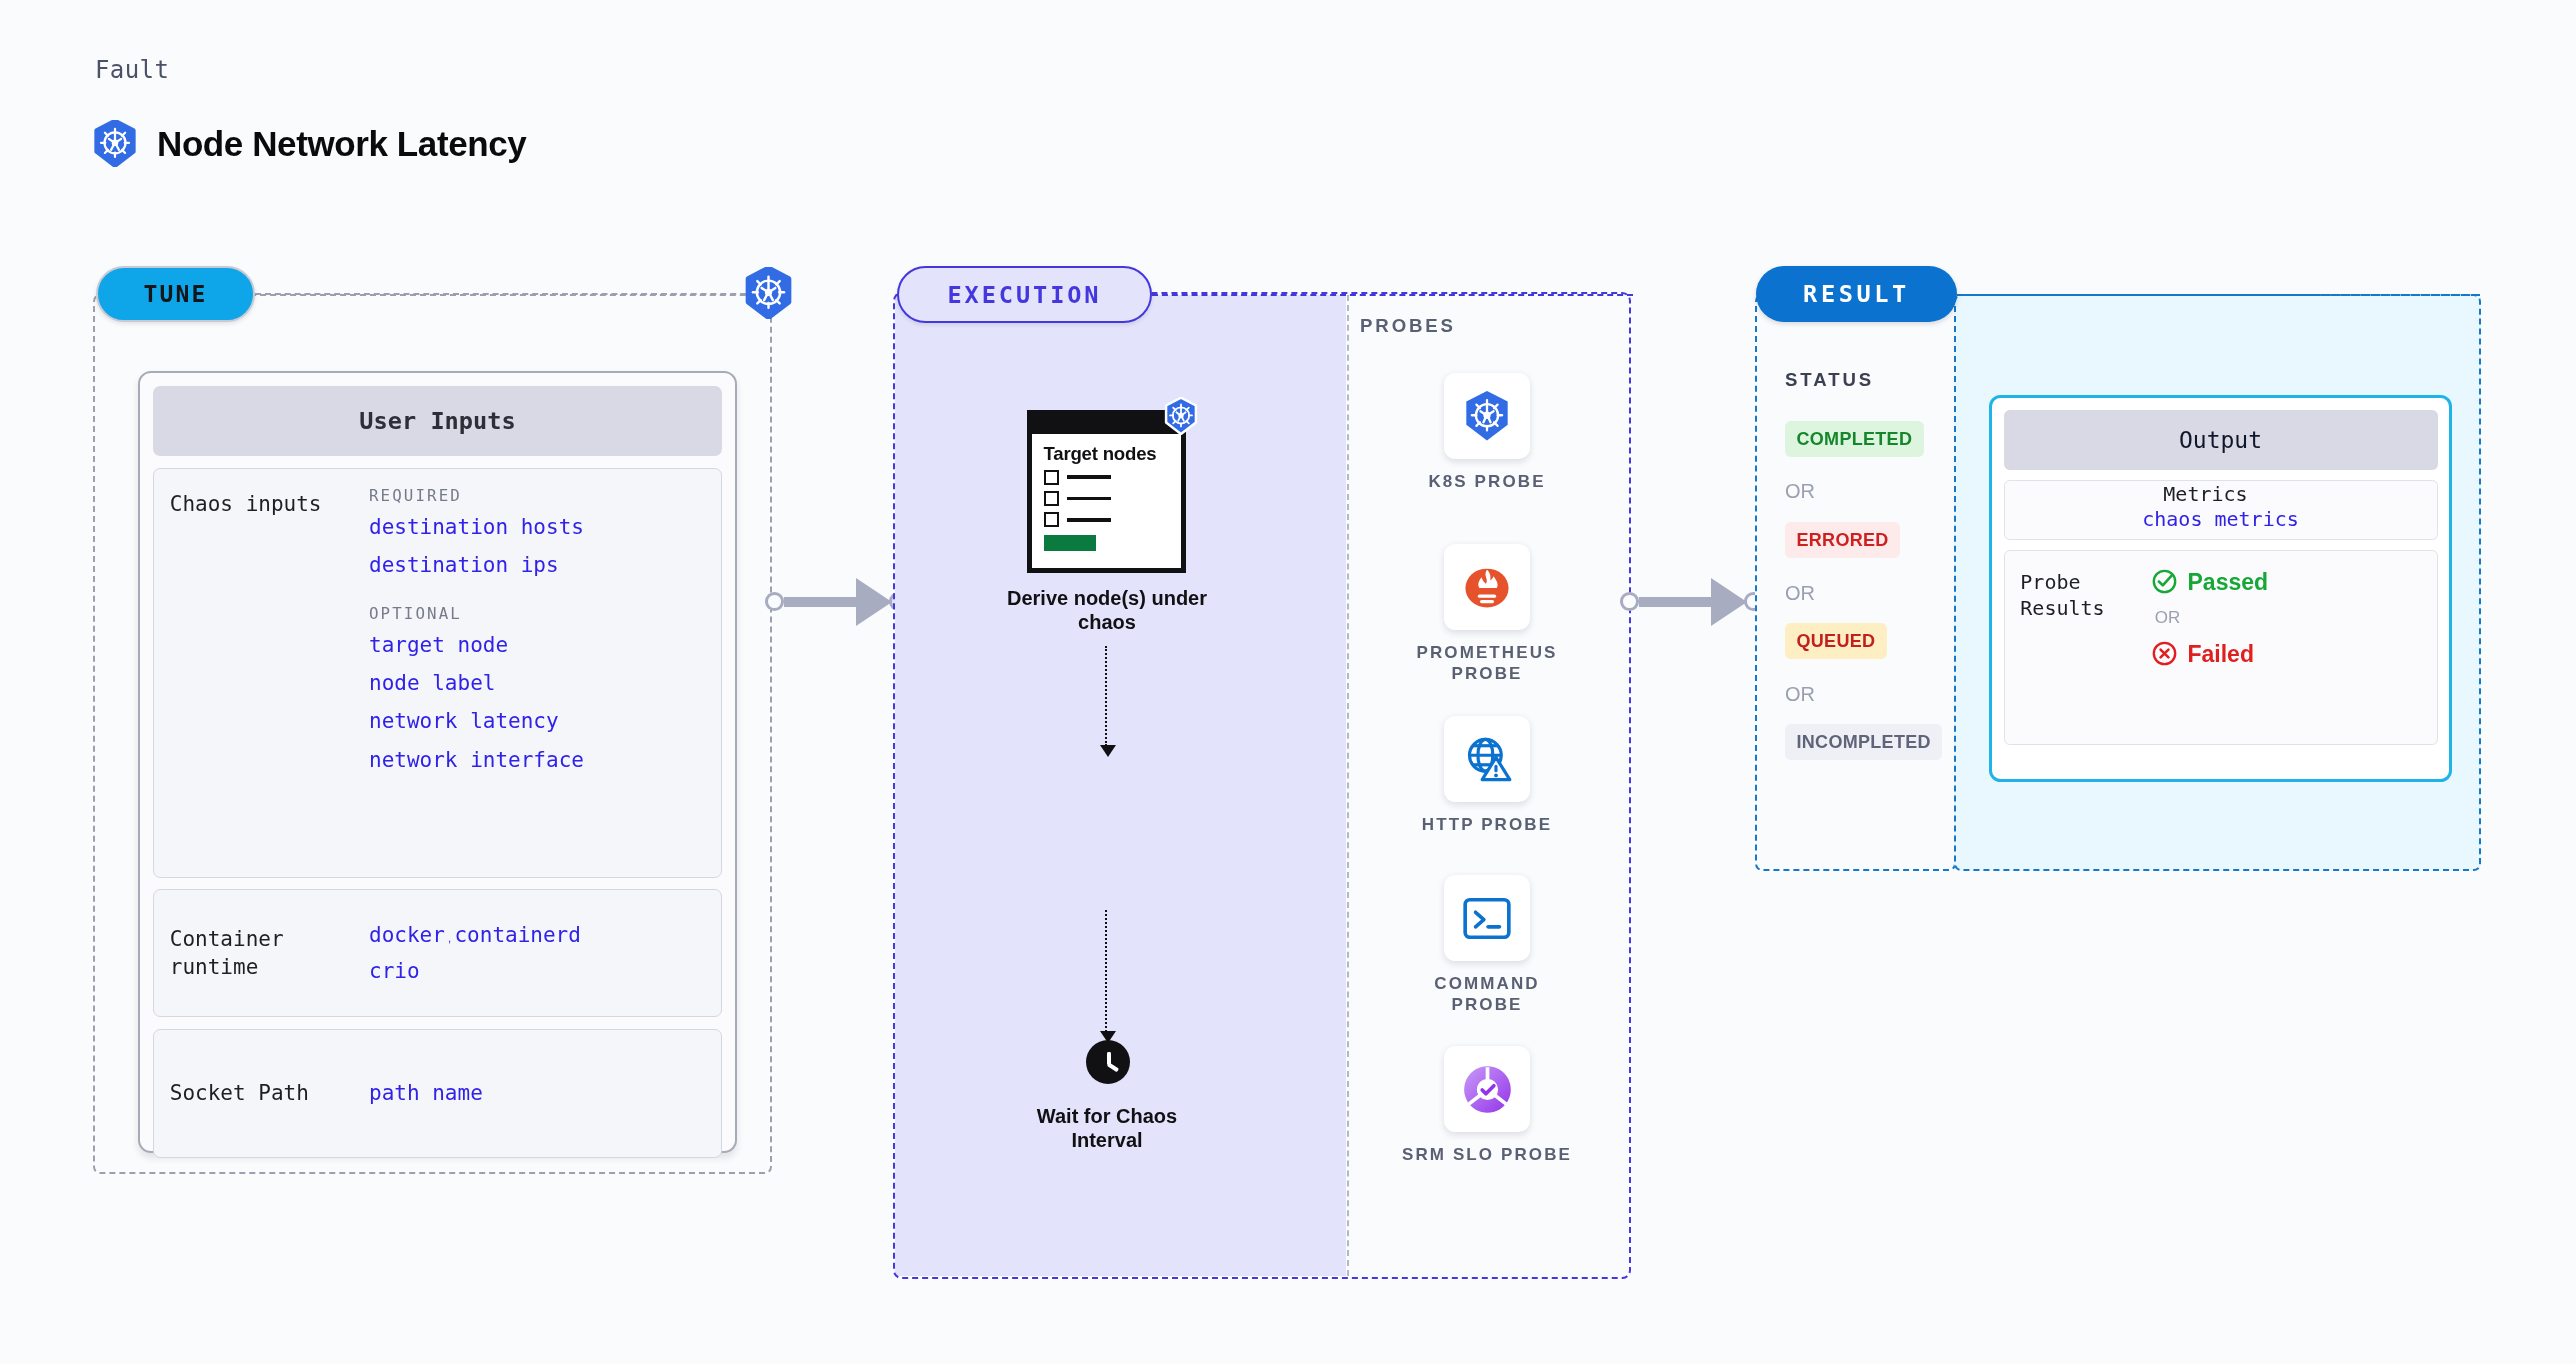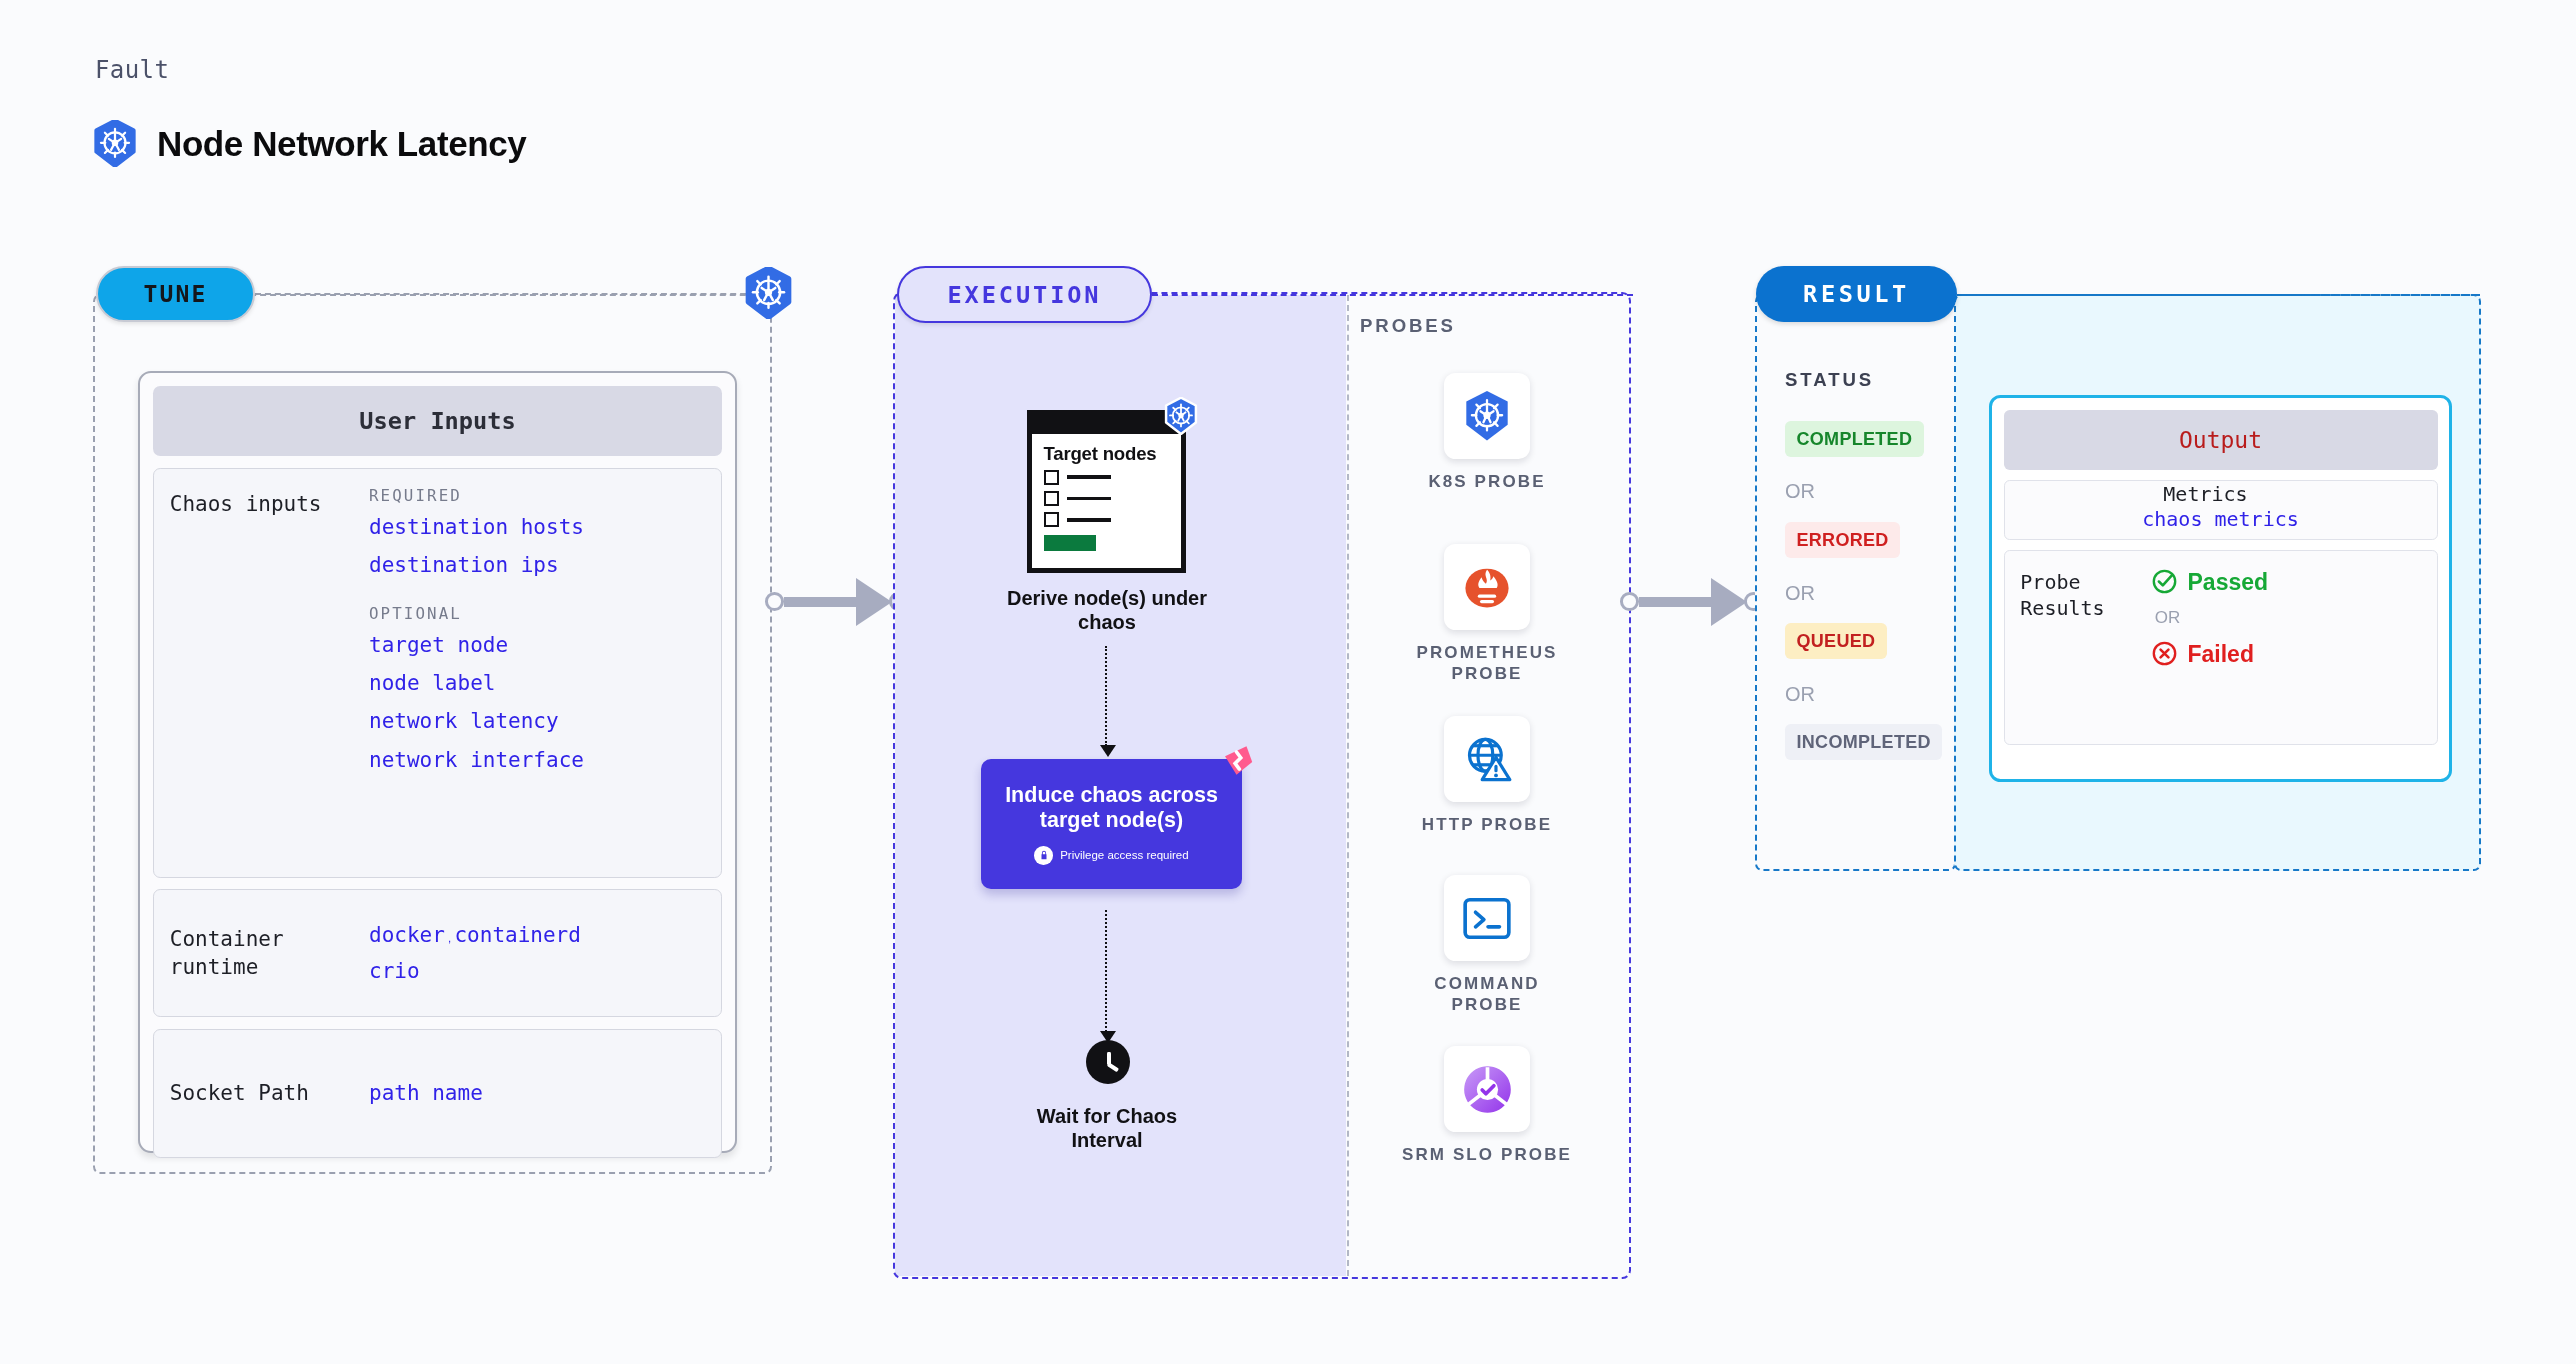--- a/index.html
+++ b/index.html
@@ -171,21 +171,21 @@
   .or2          { left: 1785px; top: 582px; }
   .b-queued     { left: 1785px; top: 623px; background: #fdeec3; color: #c22020; }
   .or3          { left: 1785px; top: 683px; }
   .b-incomplete { left: 1785px; top: 724px; background: #eef0f6; color: #5f6479; }
 
   
   .out-card { position: absolute; left: 1989px; top: 395px; width: 463px; height: 387px;
               background: #ffffff; border: 3.6px solid #1fb3e8; border-radius: 11.5px; padding: 11.5px; }
   .out-head { height: 60px; background: #d8d9e5; border-radius: 5.7px;
               display: flex; align-items: center; justify-content: center;
-              font-family: "DejaVu Sans Mono", monospace; font-size: 23px; color: #b91c1c; }
+              font-family: "DejaVu Sans Mono", monospace; font-size: 23px; color: #0f172a; }
   .out-sect { margin-top: 10px; border: 1.4px solid #e0e2ea; border-radius: 5.7px;
               background: #fbfbfd; display: flex; }
   .out-label { width: 146px; padding: 18.6px 0 18.6px 15.8px;
                font-family: "DejaVu Sans Mono", monospace; font-size: 20px; color: #1d1f26; line-height: 1.3; }
   .out-vals { flex: 1; padding: 17px 0 17px 0; }
   .out-metrics { height: 60px; align-items: center; flex-direction: column; }
   .out-metrics .out-label { padding-top: 0; padding-bottom: 0; }
   .out-metrics .out-vals { padding: 0; }
   .metric-val { font-family: "DejaVu Sans Mono", monospace; font-size: 20px; color: #3022e8; }
   .out-probe { height: 195px; }
@@ -342,37 +342,20 @@
             <line x1="42" y1="67" x2="47" y2="57"></line>
           <line x1="58" y1="67" x2="53" y2="57"></line>
         </g>
       </svg>
     </span>
   </div>
 
   <div class="flow-label lbl-derive">Derive node(s) under chaos</div>
   <div class="varrow varrow1"></div>
 
-  <div class="chaos-box">
-    <div class="chaos-title">Induce chaos across target node(s)</div>
-    <div class="chaos-sub">
-      <span class="lock-circle">
-        <svg width="10" height="10" viewBox="0 0 24 24" fill="#4537de">
-          <path d="M12 2a5 5 0 0 0-5 5v3H6v12h12V10h-1V7a5 5 0 0 0-5-5zm-3 8V7a3 3 0 1 1 6 0v3H9z"></path>
-        </svg>
-      </span>
-      <span>Privilege access required</span>
-    </div>
-    <span class="harness-logo">
-      <svg width="43" height="40" viewBox="0 0 60 56">
-        <path d="M14 20 L44 6 L52 28 L30 46 Z" fill="#ff5b8e"></path>
-        <path d="M30 14 L36 22 L28 30 L34 38" stroke="#ffffff" stroke-width="5" fill="none" stroke-linecap="round"></path>
-      </svg>
-    </span>
-  </div>
 
   <div class="varrow varrow2"></div>
   <div class="clock">
     <span class="hand-h"></span>
       <span class="hand-m"></span>
   </div>
   <div class="flow-label lbl-wait">Wait for Chaos Interval</div>
 
   <div class="probes-title">PROBES</div>
 

